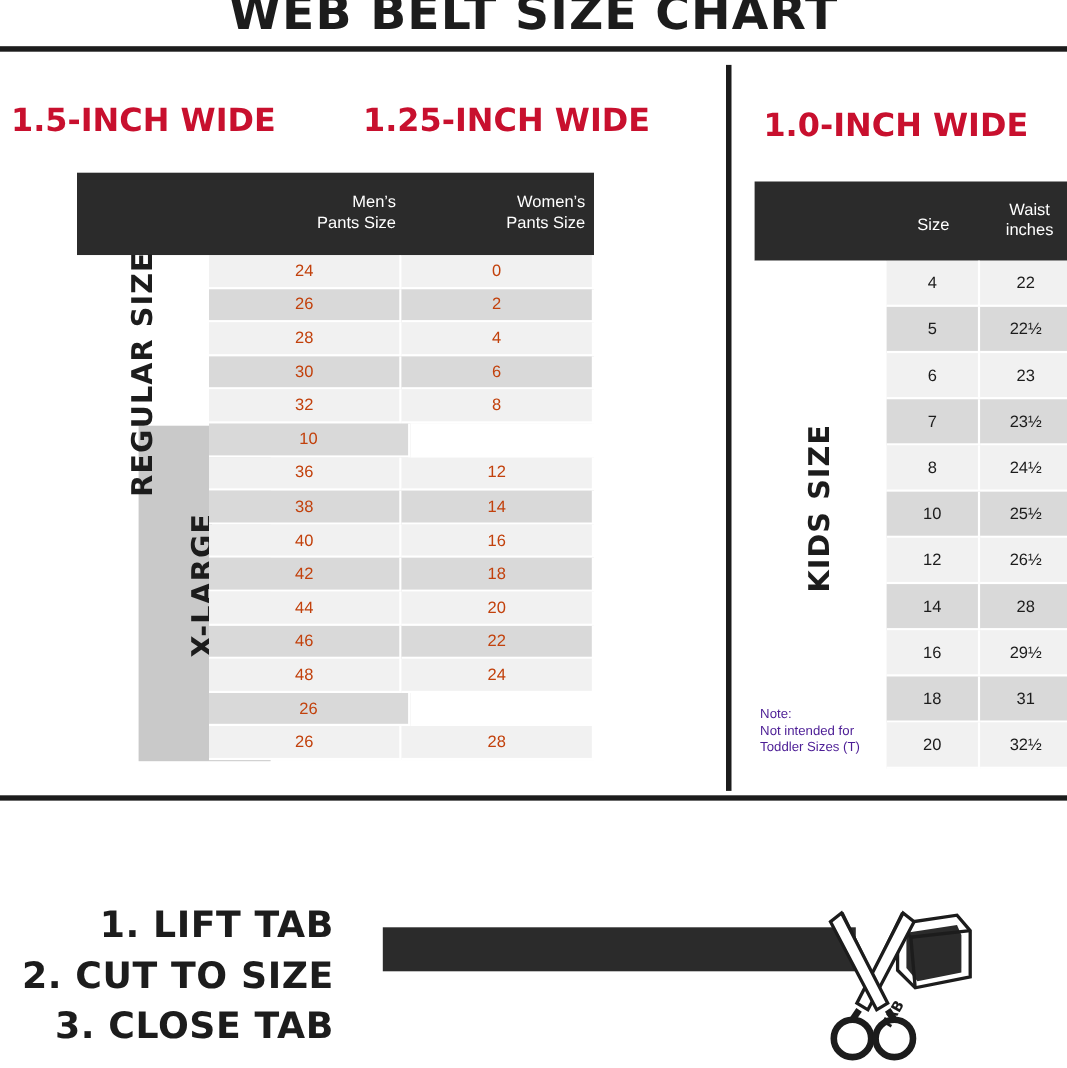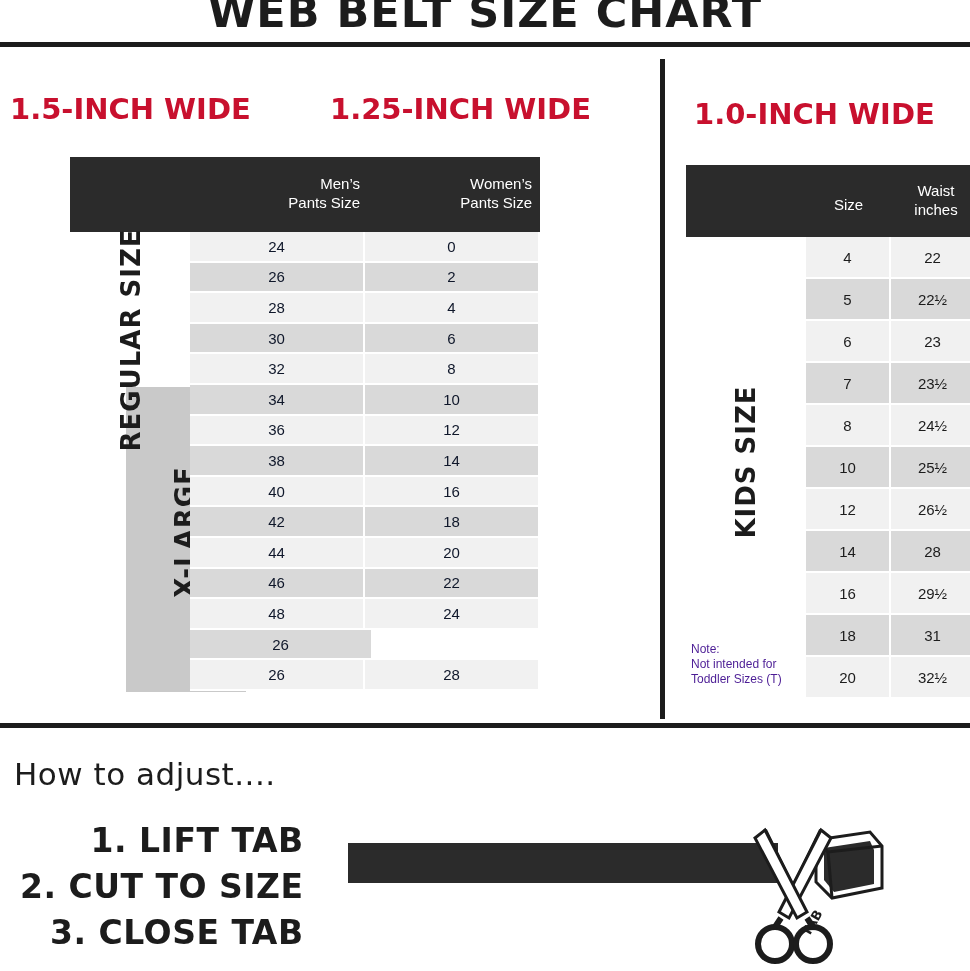--- a/index.html
+++ b/index.html
@@ -142,21 +142,21 @@
     width: 350px;
   }
   .row {
     display: flex;
     height: 30.6px;
   }
   .row .cell {
     width: 183px;
     text-align: center;
     font-size: 15px;
-    color: #0f172a;
+    color: #c2410c;
     display: flex;
     align-items: center;
     justify-content: center;
     border-bottom: 2px solid #ffffff;
     border-right: 2px solid #ffffff;
   }
   .row.odd .cell  { background: #f1f1f1; }
   .row.even .cell { background: #d9d9d9; }
 
   
@@ -337,21 +337,20 @@
           </div>
           <div class="row even">
             <div class="cell">30</div>
             <div class="cell">6</div>
           </div>
           <div class="row odd">
             <div class="cell">32</div>
             <div class="cell">8</div>
           </div>
           <div class="row even">
-            <div class="cell">34</div>
             <div class="cell">10</div>
           </div>
           <div class="row odd">
             <div class="cell">36</div>
             <div class="cell">12</div>
           </div>
           <div class="row even">
             <div class="cell">38</div>
             <div class="cell">14</div>
           </div>
@@ -448,21 +447,20 @@
           <div class="rt-row odd">
             <div class="cell">20</div>
             <div class="cell">32½</div>
           </div>
         </div>
     </div>
   </div>
 
   <div class="bottom-rule"></div>
   <div class="bottom">
-    <div class="how-to">How to adjust....</div>
     <div class="steps">
       <div>1. LIFT TAB</div>
       <div>2. CUT TO SIZE</div>
       <div>3. CLOSE TAB</div>
     </div>
 
     <div class="belt-strap"></div>
 
     <svg class="buckle" viewBox="0 0 72 72">
       <path d="M4 10 L58 2 L70 16 L70 58 L20 68 L4 52 Z" fill="#ffffff" stroke="#1c1c1c" stroke-width="3"></path>

